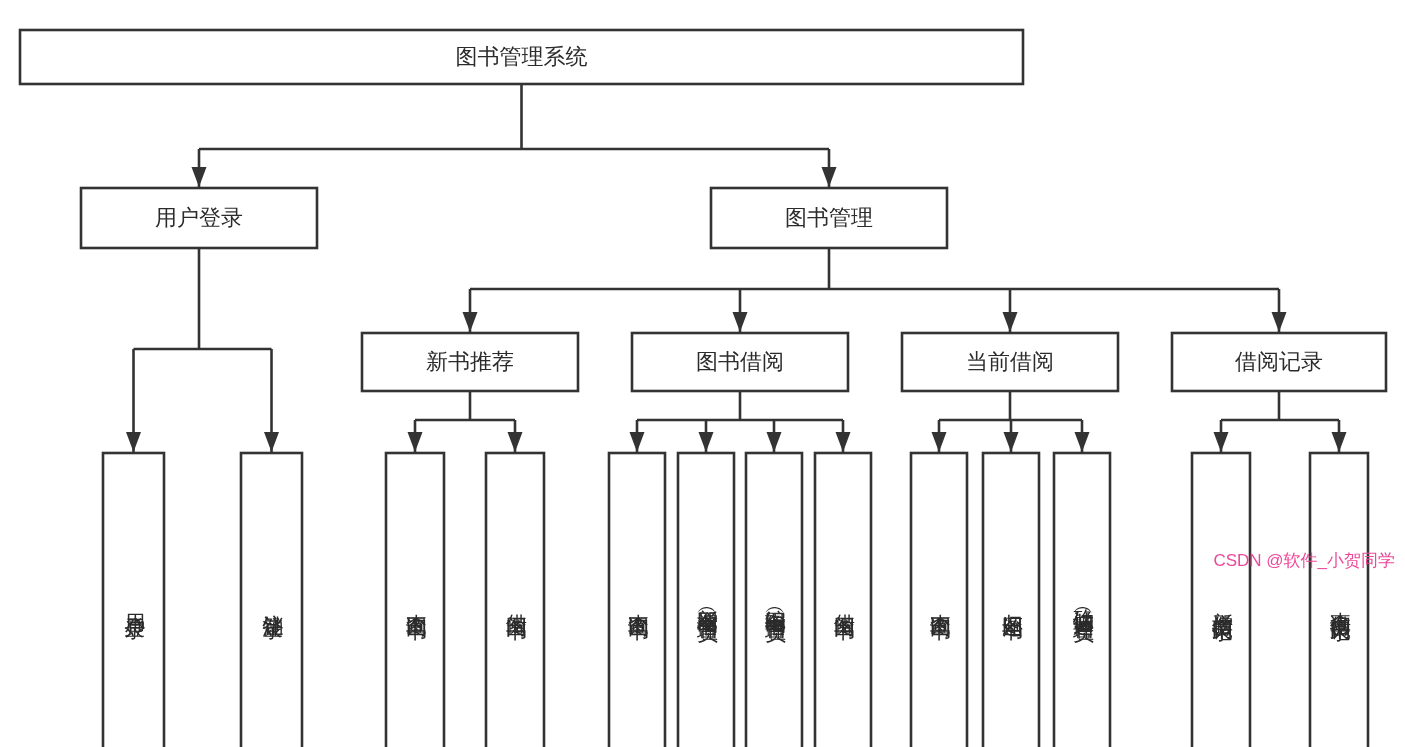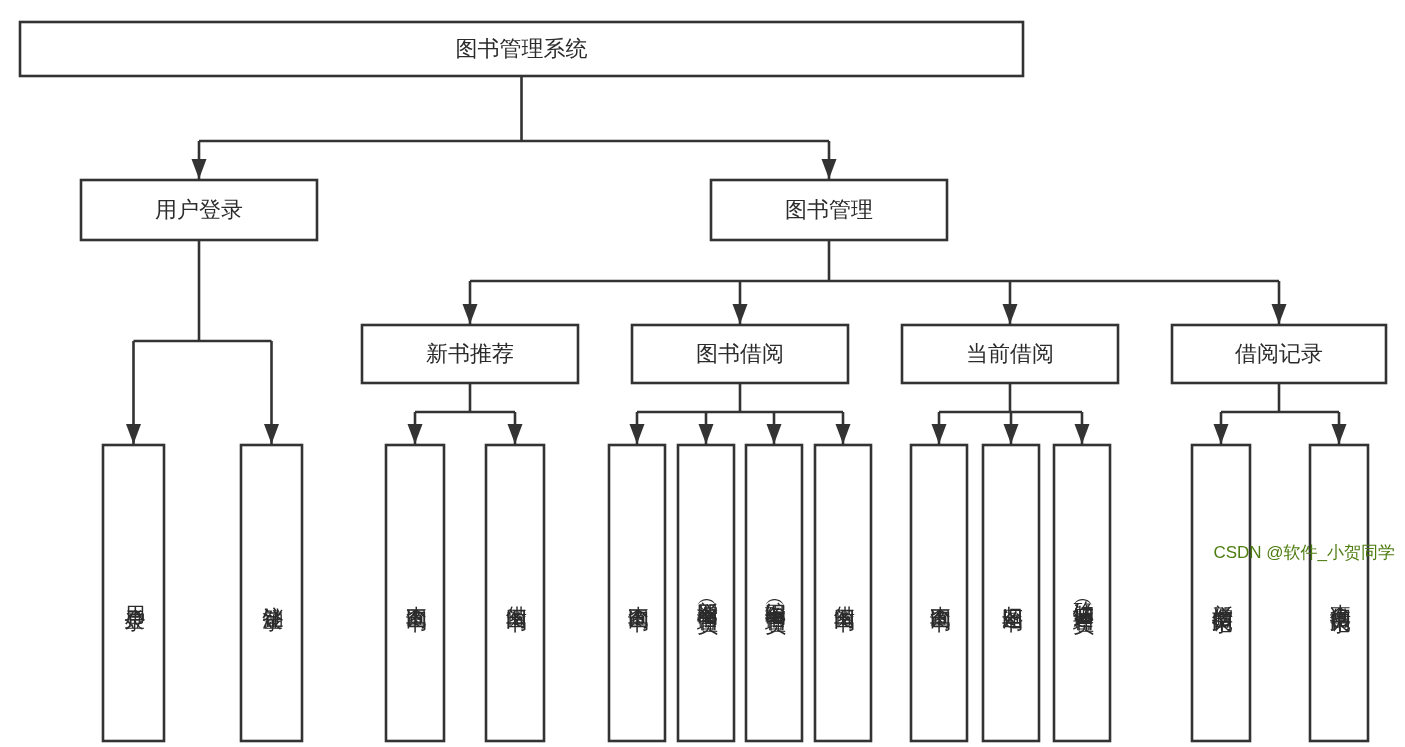--- a/index.html
+++ b/index.html
@@ -10,21 +10,21 @@
   }
   body {
     width: 1405px;
     height: 747px;
     font-family: "Liberation Sans", "DejaVu Sans", sans-serif;
     overflow: hidden;
     position: relative;
   }
   #diagram-root {
     position: absolute;
-    top: 8px;
+    top: 16px;
     left: 0;
     width: 1405px;
     height: 560px;
   }
   svg.flow {
     display: block;
     width: 1405px;
     height: 747px;
   }
   .node-box {
@@ -201,14 +201,14 @@
         <g>
           <rect class="node-box" x="1192" y="437" width="58" height="296" fill="#ffffff" stroke="#333333"></rect>
           <text class="node-label vertical-text" fill="#2b2b2b" x="1221" y="585" text-anchor="middle" dominant-baseline="central">新增借阅记录</text>
         </g>
         <g>
           <rect class="node-box" x="1310" y="437" width="58" height="296" fill="#ffffff" stroke="#333333"></rect>
           <text class="node-label vertical-text" fill="#2b2b2b" x="1339" y="585" text-anchor="middle" dominant-baseline="central">查询借阅记录</text>
         </g>
       </g>
   </svg>
-  <div class="watermark" style="color: #4d7c0f;">CSDN @软件_小贺同学</div>
+  <div class="watermark" style="color: #ec4899;">CSDN @软件_小贺同学</div>
 </div>
 
 </body></html>

